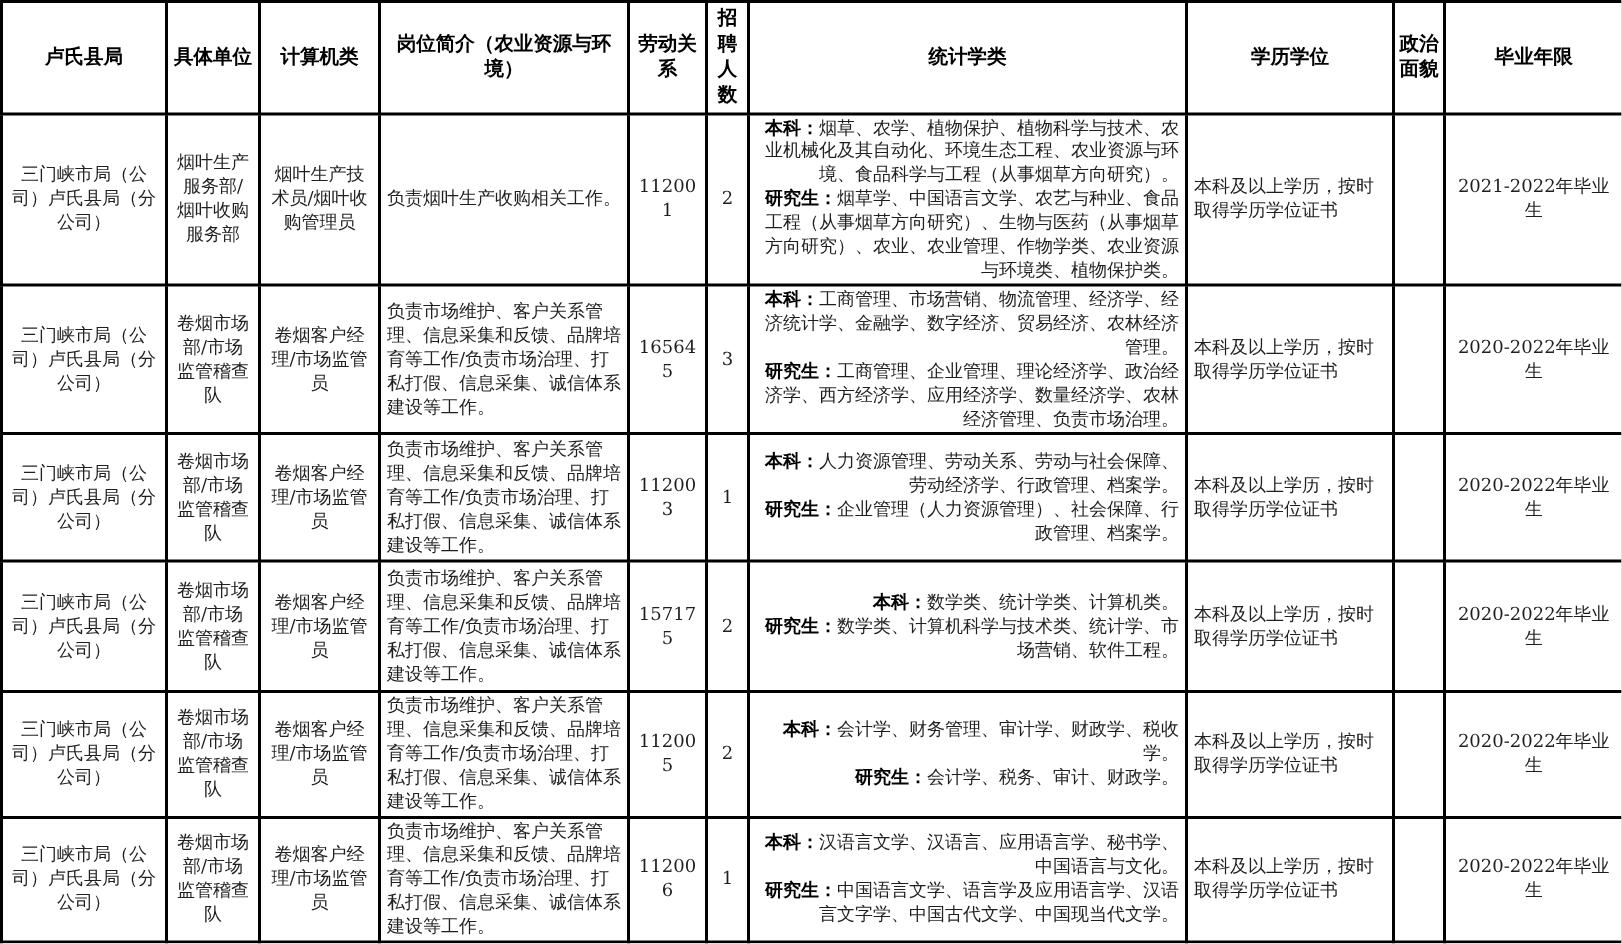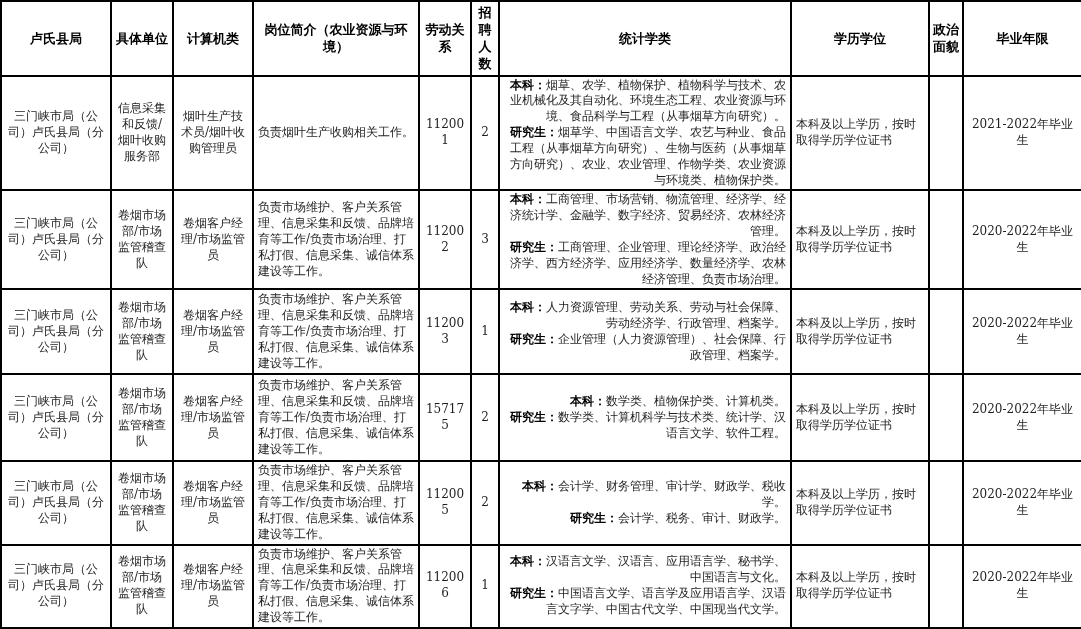--- a/index.html
+++ b/index.html
@@ -84,40 +84,40 @@
         <th>招聘人数</th>
         <th>统计学类</th>
         <th>学历学位</th>
         <th>政治面貌</th>
         <th>毕业年限</th>
       </tr>
     </thead>
     <tbody>
     <tr>
       <td class="c-center">三门峡市局（公司）卢氏县局（分公司）</td>
-      <td class="c-center">信息采集和反馈/烟叶收购服务部</td>
+      <td class="c-center">烟叶生产服务部/烟叶收购服务部</td>
       <td class="c-center">烟叶生产技术员/烟叶收购管理员</td>
       <td class="c-left desc">负责烟叶生产收购相关工作。</td>
       <td class="c-center">112001</td>
       <td class="c-center">2</td>
       <td class="majors">
         <p><b>本科：</b><span>烟草、农学、植物保护、植物科学与技术、农业机械化及其自动化、环境生态工程、农业资源与环境、食品科学与工程（从事烟草方向研究）。</span></p>
         <p><b>研究生：</b><span>烟草学、中国语言文学、农艺与种业、食品工程（从事烟草方向研究）、生物与医药（从事烟草方向研究）、农业、农业管理、作物学类、农业资源与环境类、植物保护类。</span></p>
       </td>
       <td class="c-left degree">本科及以上学历，按时取得学历学位证书</td>
       <td class="c-center"></td>
       <td class="c-center">2021-2022年毕业生</td>
     </tr>
 
     <tr>
       <td class="c-center">三门峡市局（公司）卢氏县局（分公司）</td>
       <td class="c-center">卷烟市场部/市场监管稽查队</td>
       <td class="c-center">卷烟客户经理/市场监管员</td>
       <td class="c-left desc">负责市场维护、客户关系管理、信息采集和反馈、品牌培育等工作/负责市场治理、打私打假、信息采集、诚信体系建设等工作。</td>
-      <td class="c-center">112002</td>
+      <td class="c-center">165645</td>
       <td class="c-center">3</td>
       <td class="majors">
         <p><b>本科：</b><span>工商管理、市场营销、物流管理、经济学、经济统计学、金融学、数字经济、贸易经济、农林经济管理。</span></p>
         <p><b>研究生：</b><span>工商管理、企业管理、理论经济学、政治经济学、西方经济学、应用经济学、数量经济学、农林经济管理、负责市场治理。</span></p>
       </td>
       <td class="c-left degree">本科及以上学历，按时取得学历学位证书</td>
       <td class="c-center"></td>
       <td class="c-center">2020-2022年毕业生</td>
     </tr>
 
@@ -138,22 +138,22 @@
     </tr>
 
     <tr>
       <td class="c-center">三门峡市局（公司）卢氏县局（分公司）</td>
       <td class="c-center">卷烟市场部/市场监管稽查队</td>
       <td class="c-center">卷烟客户经理/市场监管员</td>
       <td class="c-left desc">负责市场维护、客户关系管理、信息采集和反馈、品牌培育等工作/负责市场治理、打私打假、信息采集、诚信体系建设等工作。</td>
       <td class="c-center">157175</td>
       <td class="c-center">2</td>
       <td class="majors">
-        <p><b>本科：</b><span>数学类、植物保护类、计算机类。</span></p>
-        <p><b>研究生：</b><span>数学类、计算机科学与技术类、统计学、汉语言文学、软件工程。</span></p>
+        <p><b>本科：</b><span>数学类、统计学类、计算机类。</span></p>
+        <p><b>研究生：</b><span>数学类、计算机科学与技术类、统计学、市场营销、软件工程。</span></p>
       </td>
       <td class="c-left degree">本科及以上学历，按时取得学历学位证书</td>
       <td class="c-center"></td>
       <td class="c-center">2020-2022年毕业生</td>
     </tr>
 
     <tr>
       <td class="c-center">三门峡市局（公司）卢氏县局（分公司）</td>
       <td class="c-center">卷烟市场部/市场监管稽查队</td>
       <td class="c-center">卷烟客户经理/市场监管员</td>

